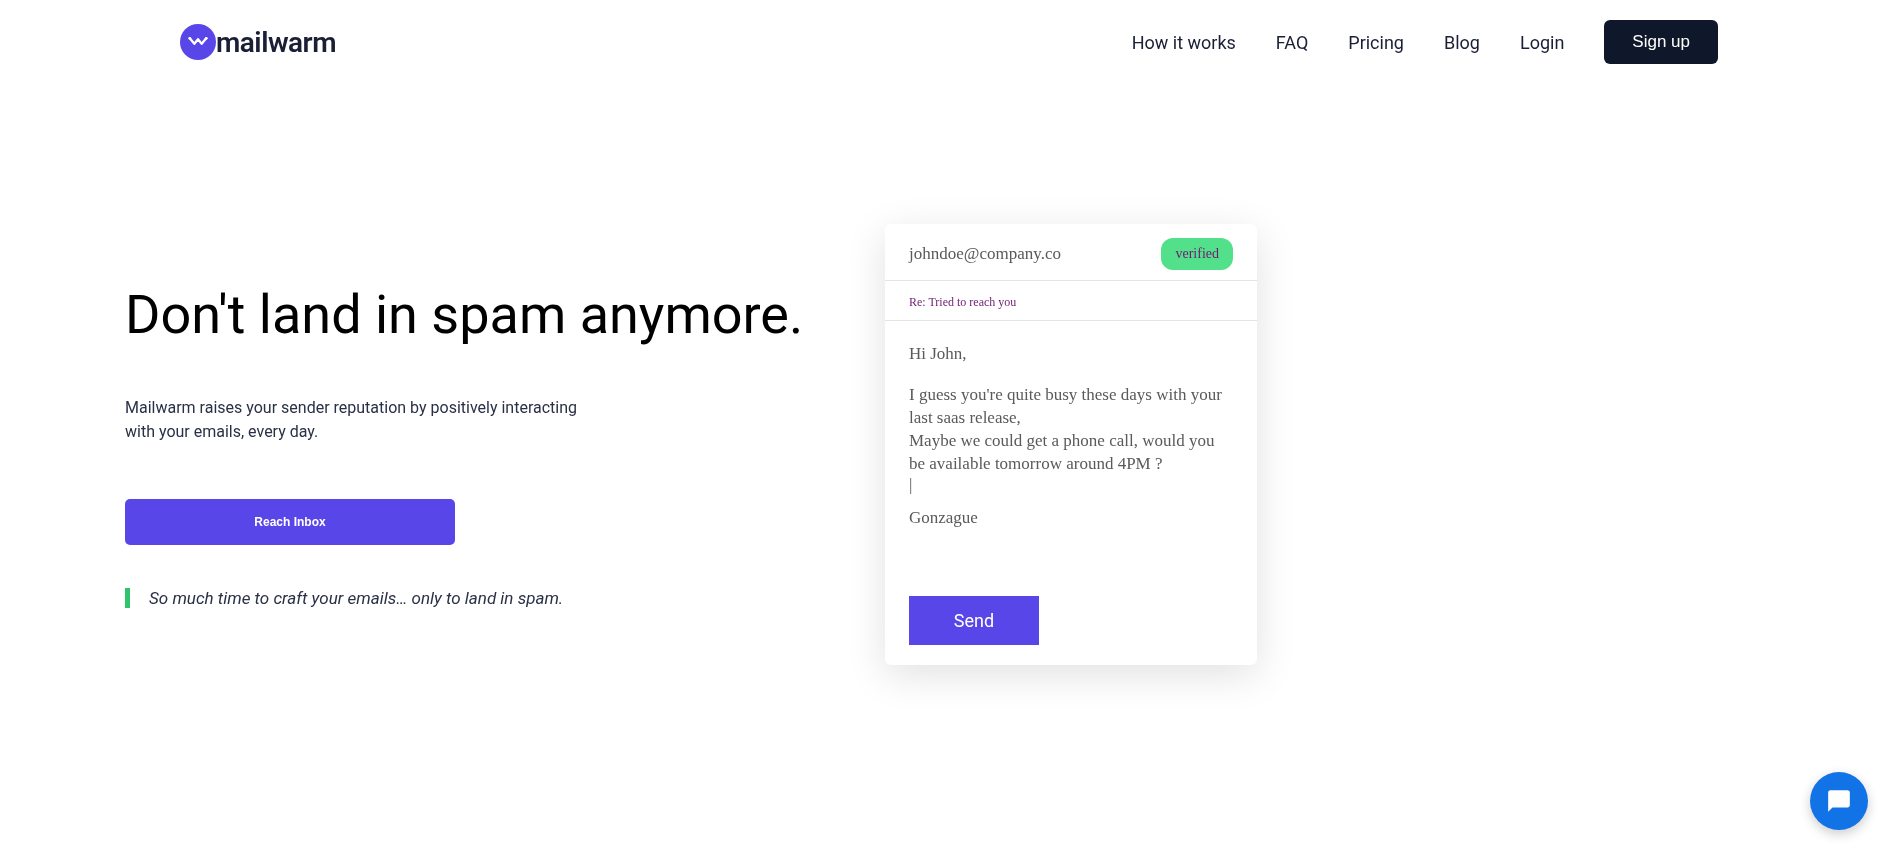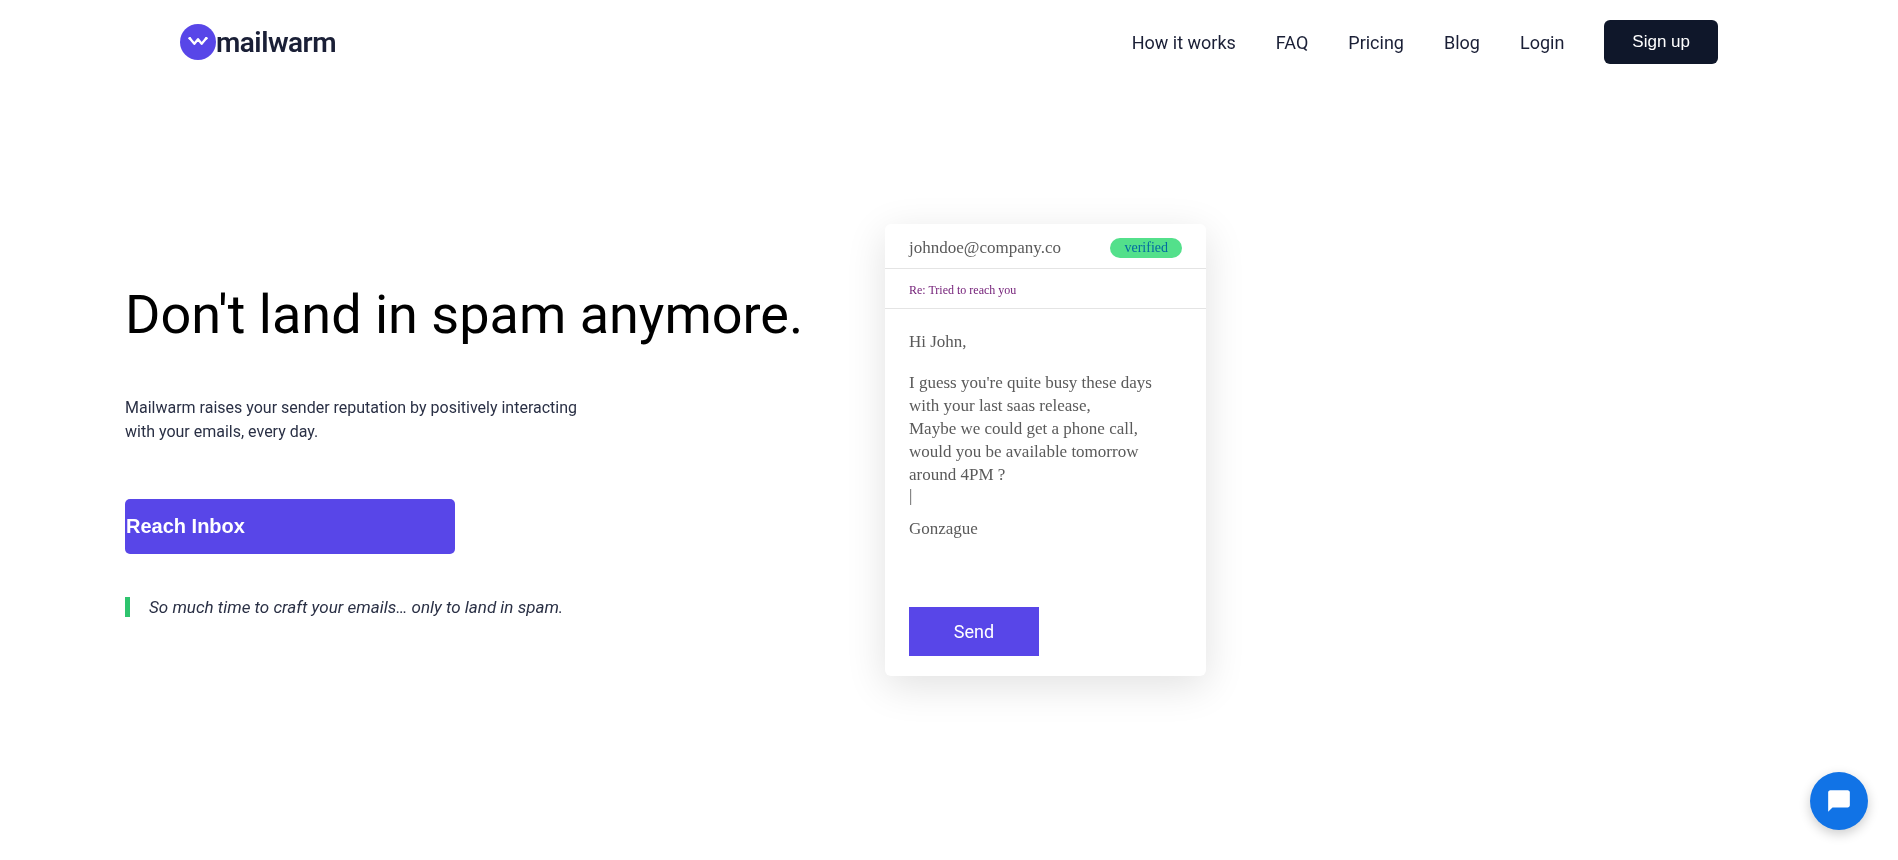--- a/index.html
+++ b/index.html
@@ -80,29 +80,29 @@
     }
     .sub {
       font-size: 16px;
       color: #2a3045;
       line-height: 1.5;
       margin-bottom: 55px;
     }
     .cta-btn {
       background: #5846e8;
       color: #fff;
-      padding: 16px 1px;
+      padding: 16px 12px;
       width: 330px;
       border-radius: 5px;
-      font-size: 20px;
+      font-size: 12px;
       font-weight: 600;
       border: none;
       cursor: pointer;
       display: block;
-      text-align: left;
+      text-align: center;
       margin-bottom: 43px;
     }
     .tagline-wrap {
       display: flex;
       align-items: center;
       gap: 19px;
     }
     .green-bar {
       width: 5px;
       height: 20px;
@@ -110,21 +110,21 @@
     }
     .tagline {
       font-size: 17px;
       font-style: italic;
       color: #2a3045;
     }
     .right {
       flex: 0 0 auto;
     }
     .email-card {
-      width: 321px;
+      width: 372px;
       background: #fff;
       border-radius: 6px;
       box-shadow: 0 10px 40px rgba(0,0,0,0.12);
       padding: 0;
       font-family: Georgia, 'Times New Roman', serif;
       position: relative;
     }
     .email-row {
       padding: 14px 24px 10px 24px;
       border-bottom: 1px solid #e4e4e4;
@@ -134,23 +134,23 @@
     }
     .email-row.subject {
       padding: 14px 24px 10px 24px;
     }
     .email-from {
       font-size: 17px;
       color: #5a5a5a;
     }
     .verified-badge {
       background: #53e08b;
-      color: #0369a1;
+      color: #701a75;
       font-size: 14px;
-      padding: 2px 14px;
+      padding: 8px 14px;
       border-radius: 12px;
     }
     .email-subject {
       font-size: 12px;
       color: #701a75;
     }
     .email-body {
       padding: 22px 24px 18px 24px;
       font-size: 17px;
       color: #5a5a5a;

